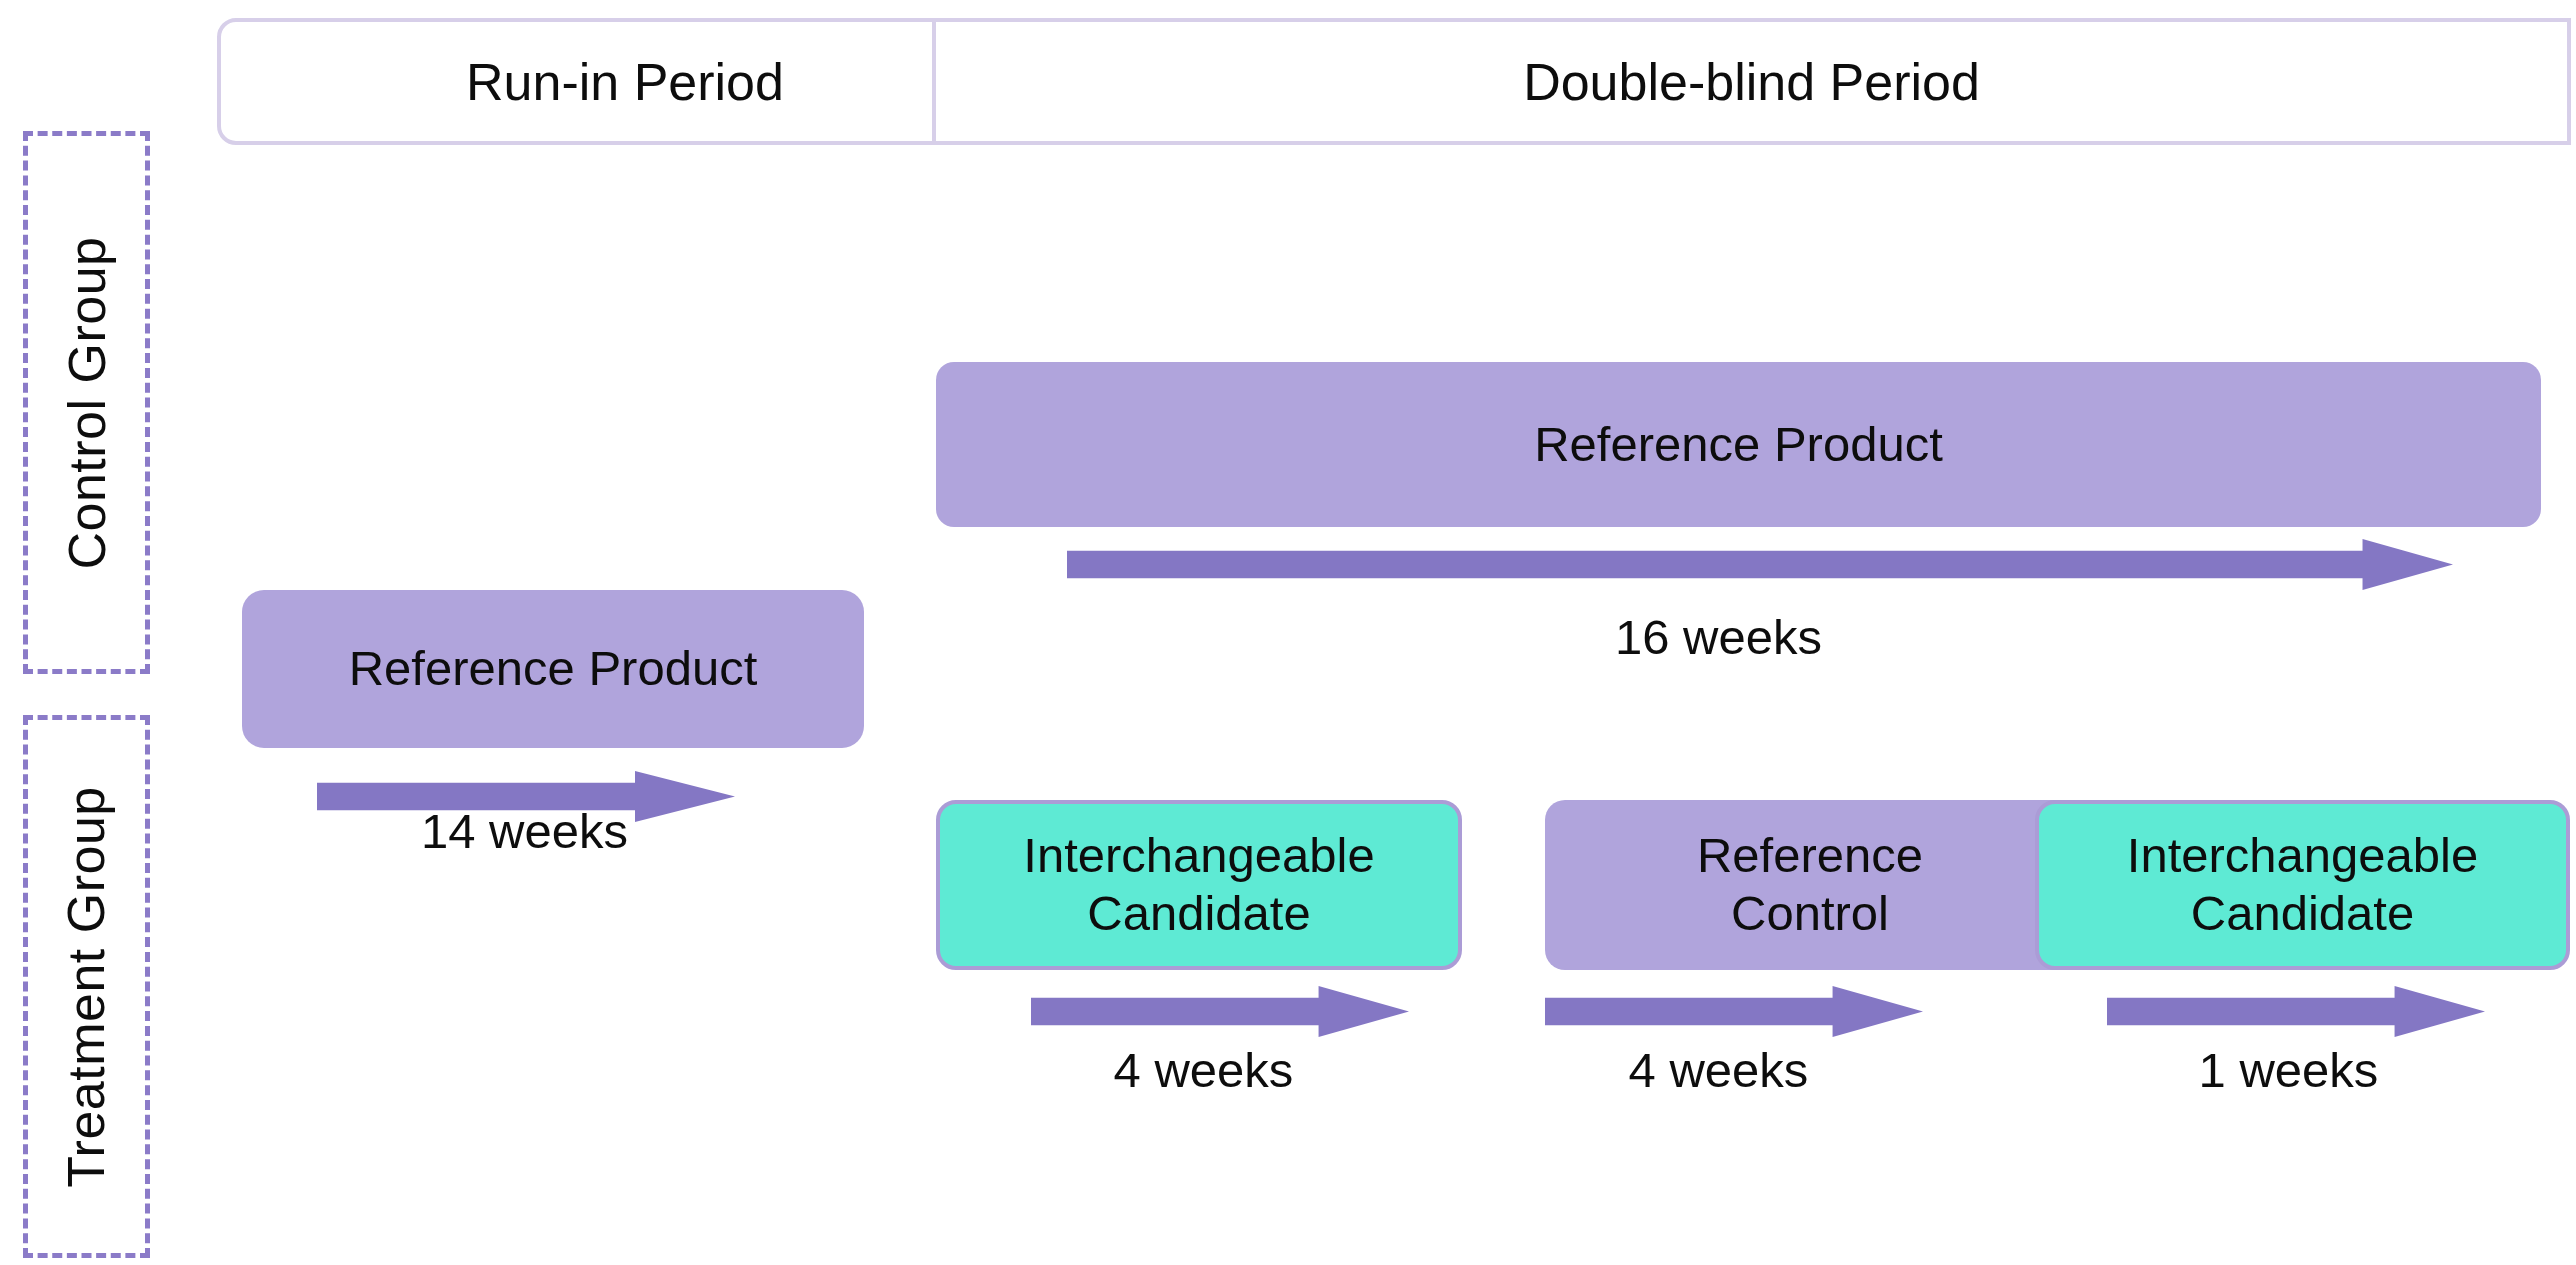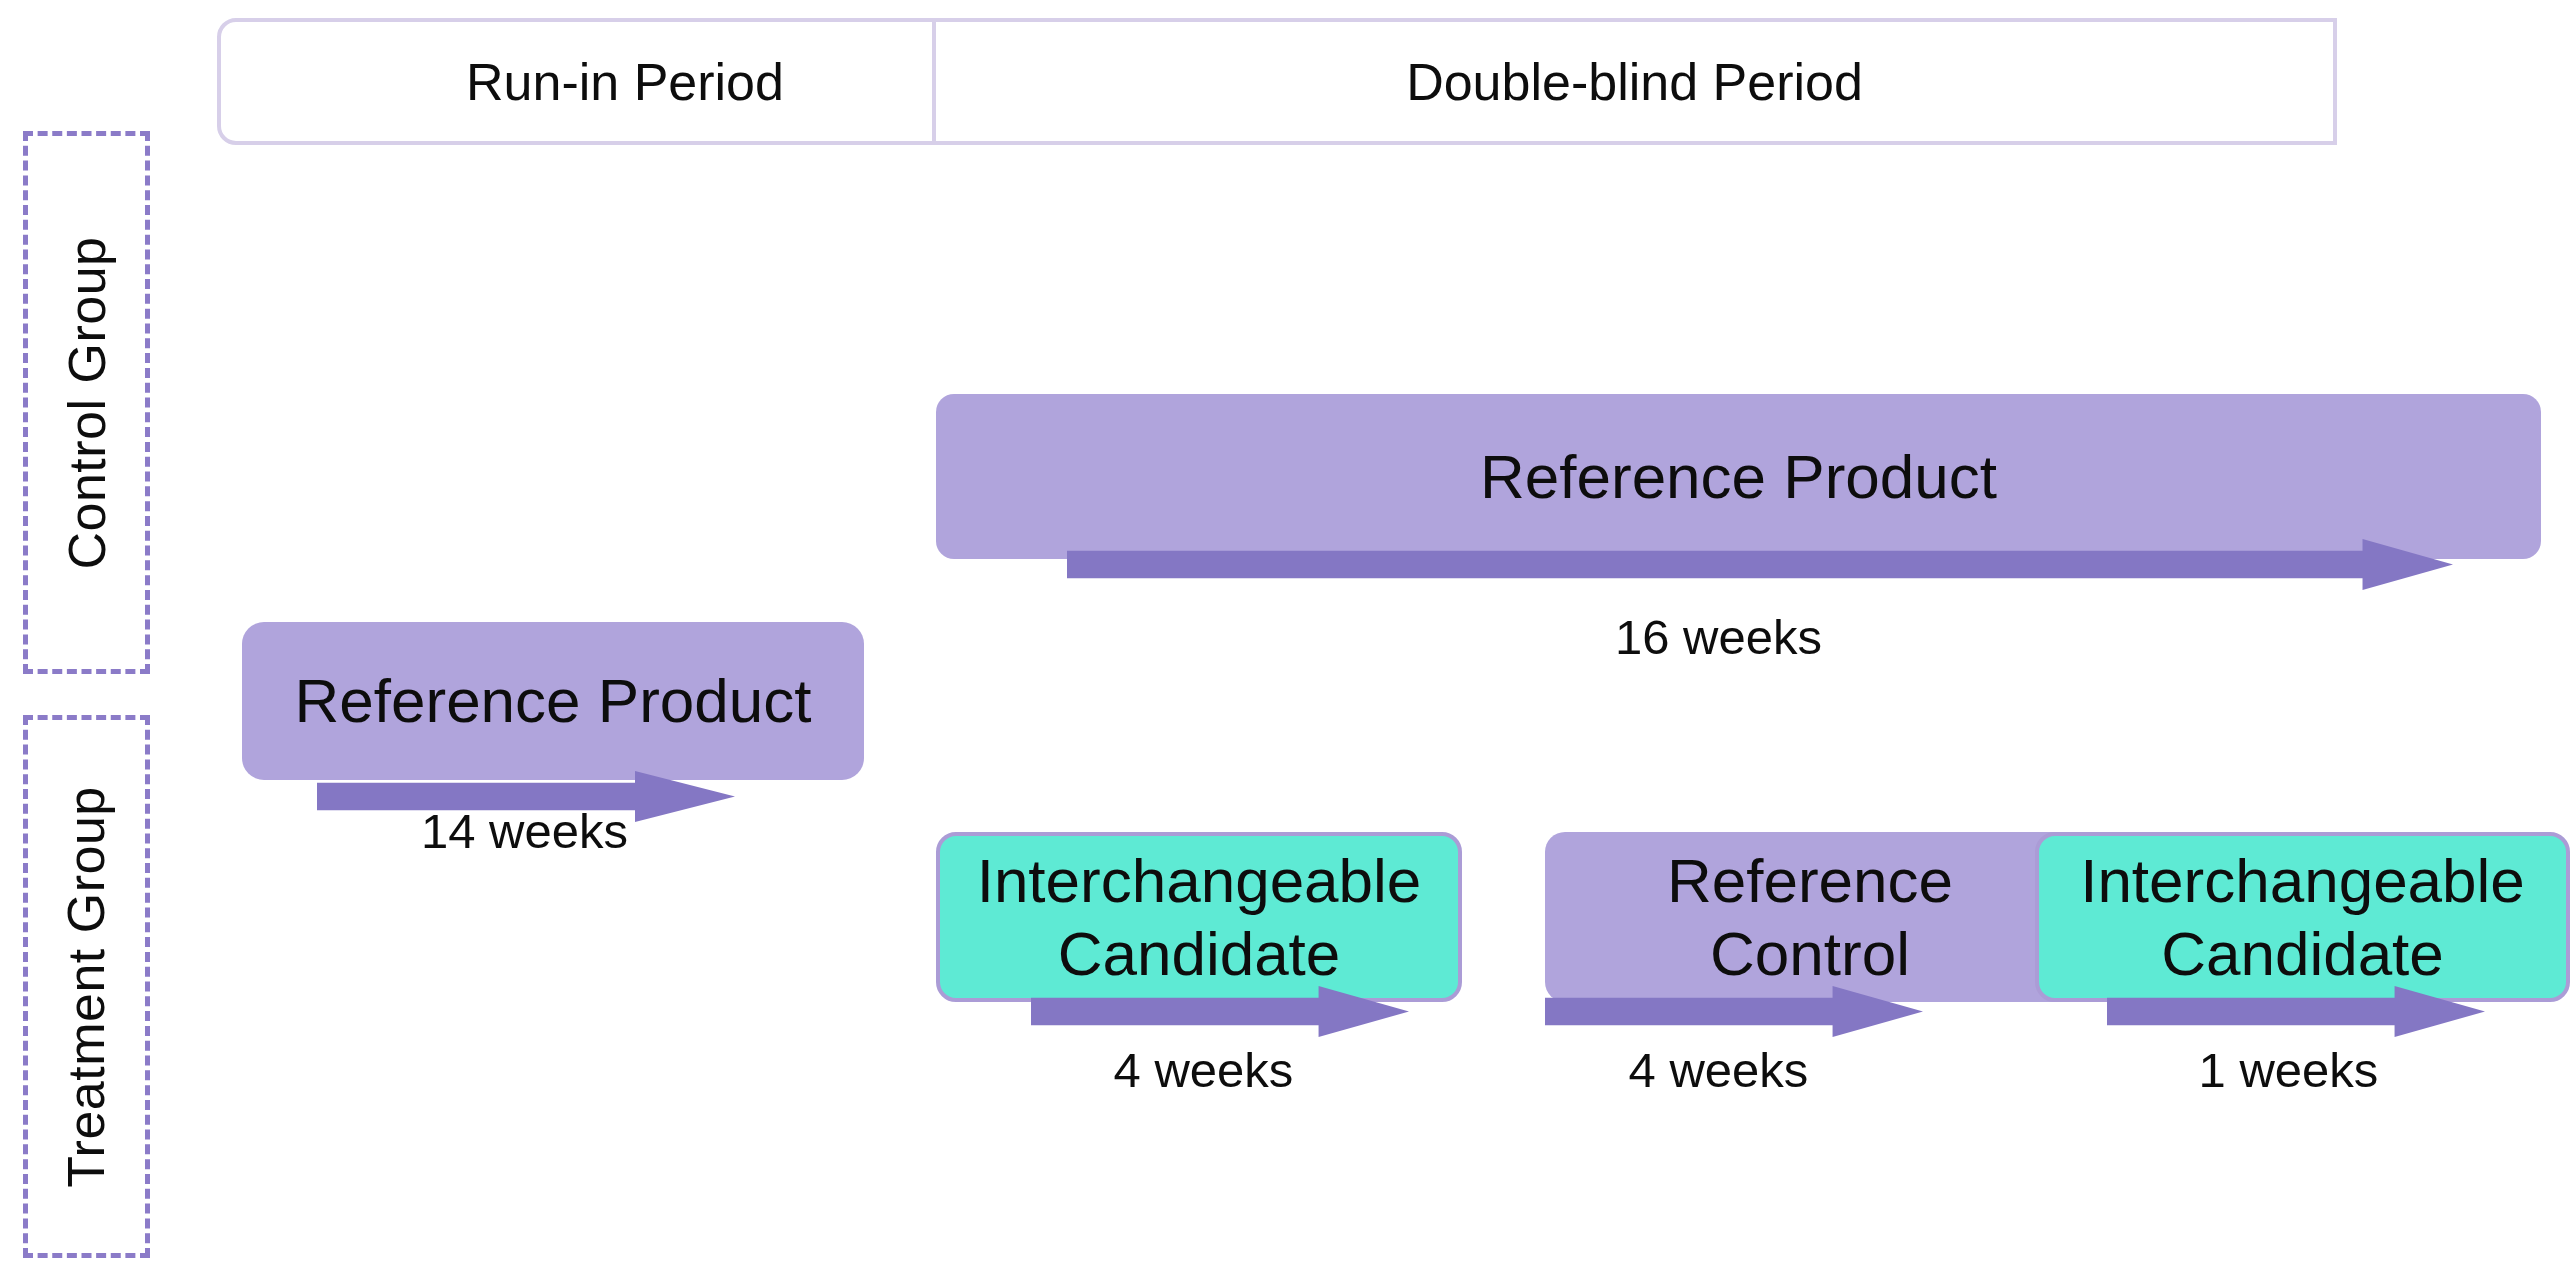--- a/index.html
+++ b/index.html
@@ -48,36 +48,35 @@
     background: #ffffff;
     border: 4.5px solid #d7cfe9;
     box-sizing: border-box;
     display: flex;
     align-items: center;
     justify-content: center;
     font-size: 52px;
     color: #0d0d0d;
   }
   #period-runin { left: 217px; width: 816px; border-radius: 19px; }
-  #period-doubleblind { left: 932px; width: 1405px; }
+  #period-doubleblind { left: 932px; width: 1639px; }
 
   
   .block {
     position: absolute;
     box-sizing: border-box;
     border-radius: 20px;
     display: flex;
     align-items: center;
     justify-content: center;
     text-align: center;
-    font-size: 62px;
+    font-size: 49px;
     line-height: 1.18;
     color: #0d0d0d;
     padding: 0 11px;
-    margin-top: 32px;
   }
   .block.filled {
     background: #b0a4dc;
     border: none;
   }
   .block.outlined {
     background: #5eead4;
     border: 4.5px solid #ab9cd6;
   }
 

